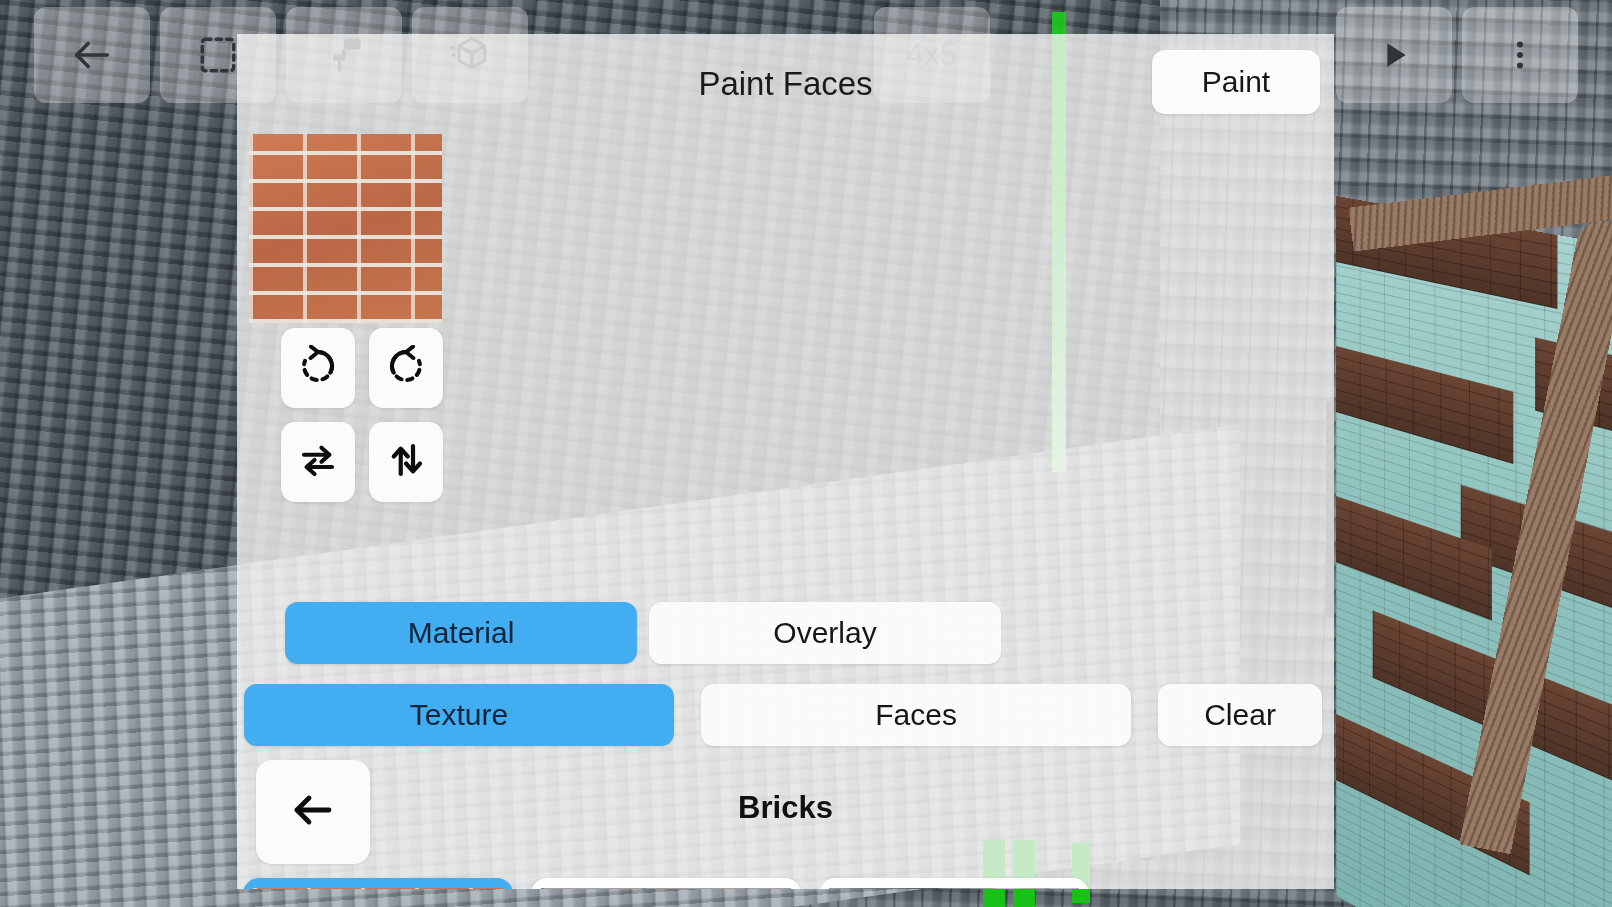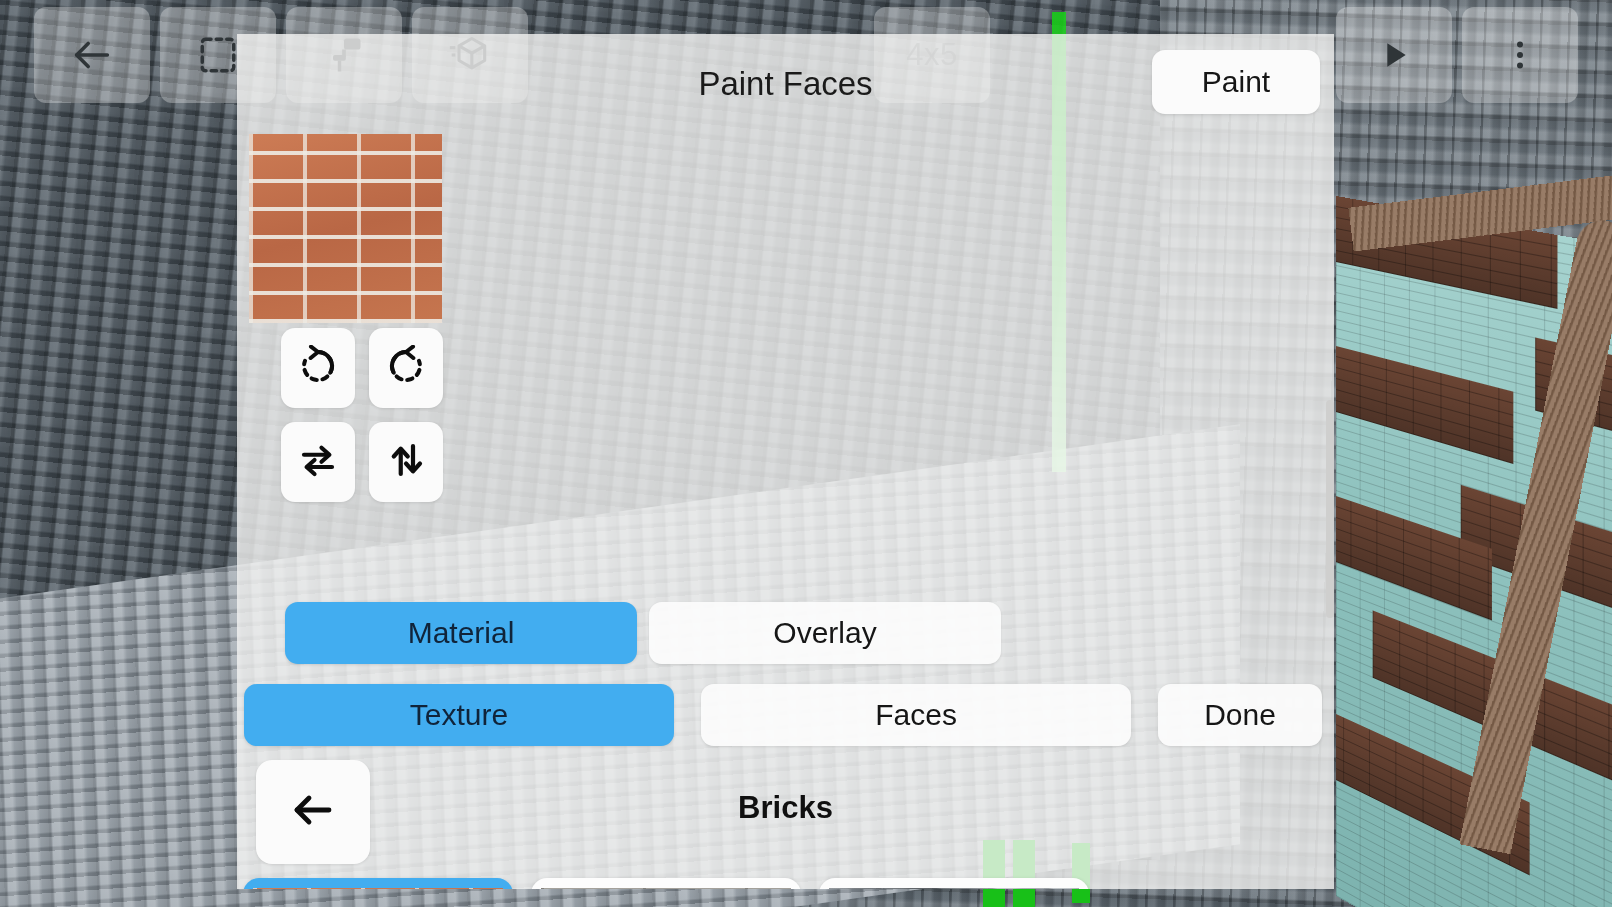--- a/index.html
+++ b/index.html
@@ -456,21 +456,21 @@
 
     <div class="seg-wrap">
       <div class="seg on" style="width:352px;">Material</div>
       <div class="seg off" style="width:352px;">Overlay</div>
     </div>
   </div>
 
   <div class="row-mode">
     <div class="seg on" style="width:446px;">Texture</div>
     <div class="seg off" style="width:446px;">Faces</div>
-    <div class="seg off" style="width:170px;">Done</div>
+    <div class="seg off" style="width:170px;">Clear</div>
   </div>
 
   <div class="row-cat">
     <div class="cat-back">
       <span>
         <svg width="48" height="48" viewBox="0 0 24 24" fill="none" stroke="#0d0d0d" stroke-width="2.4" stroke-linecap="round" stroke-linejoin="round">
             <path d="M20 12H4"></path>
             <path d="M10 6l-6 6 6 6"></path>
           </svg>
       </span>

